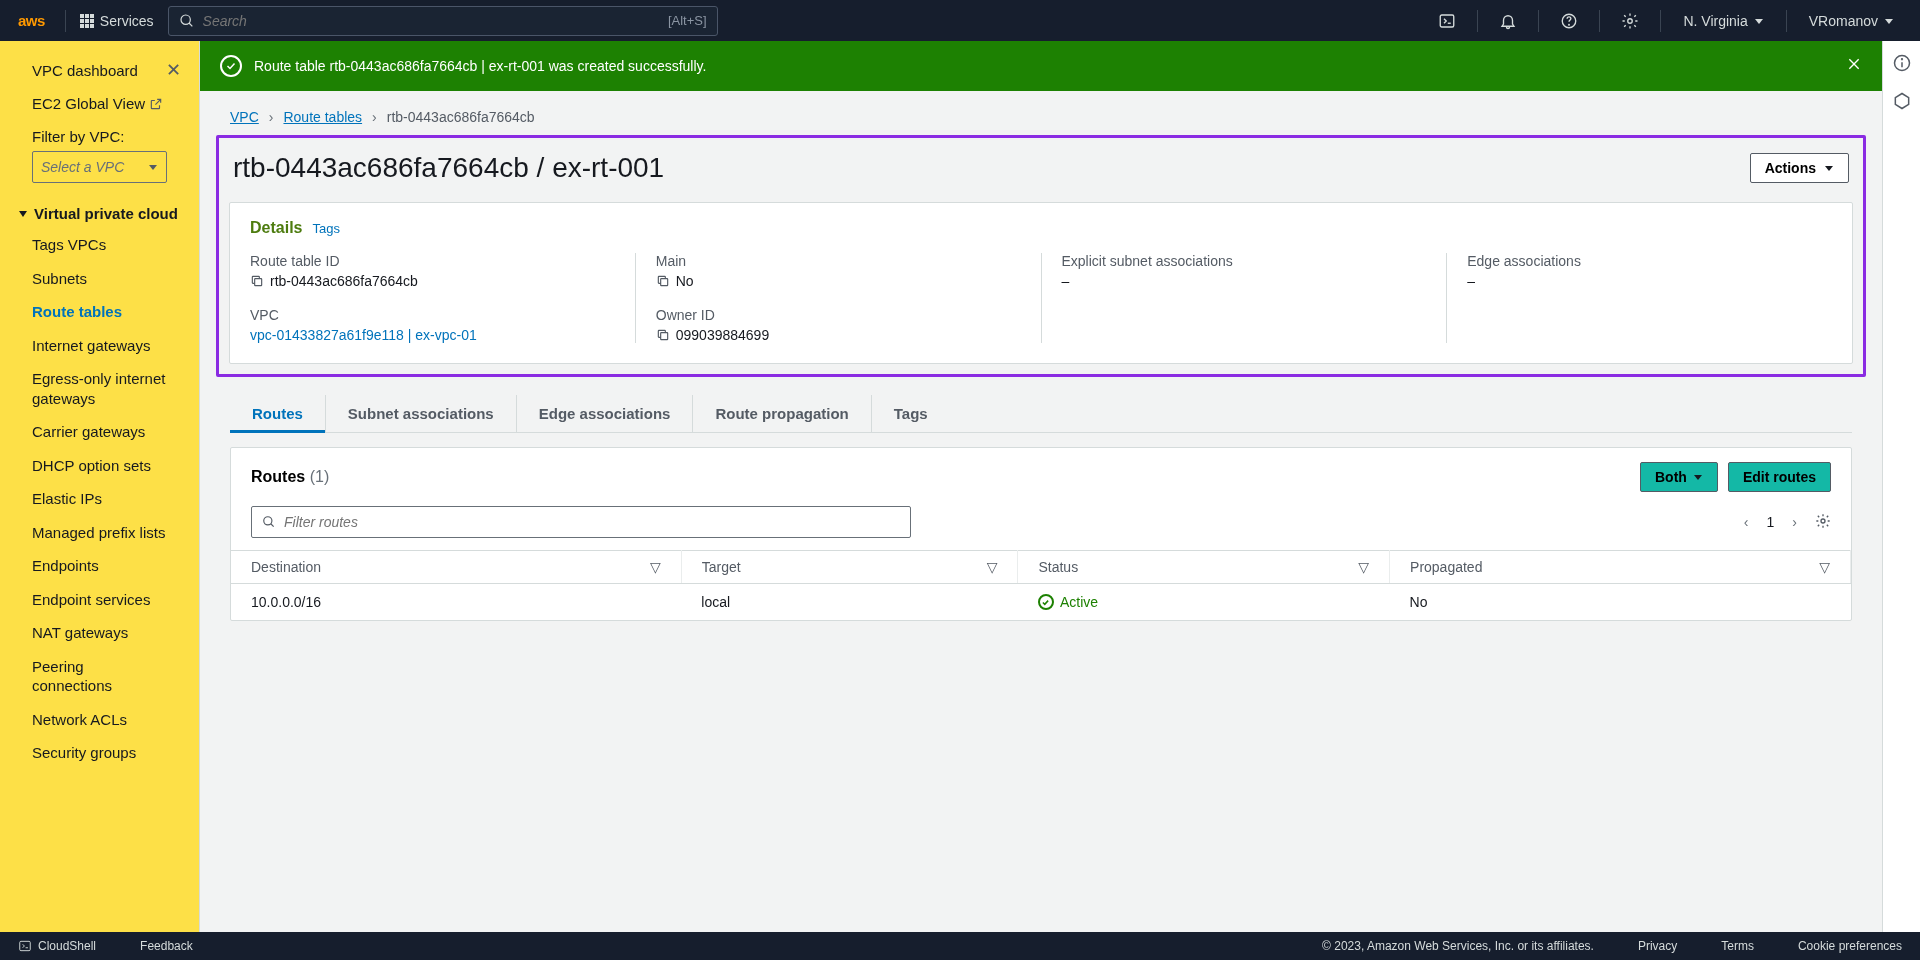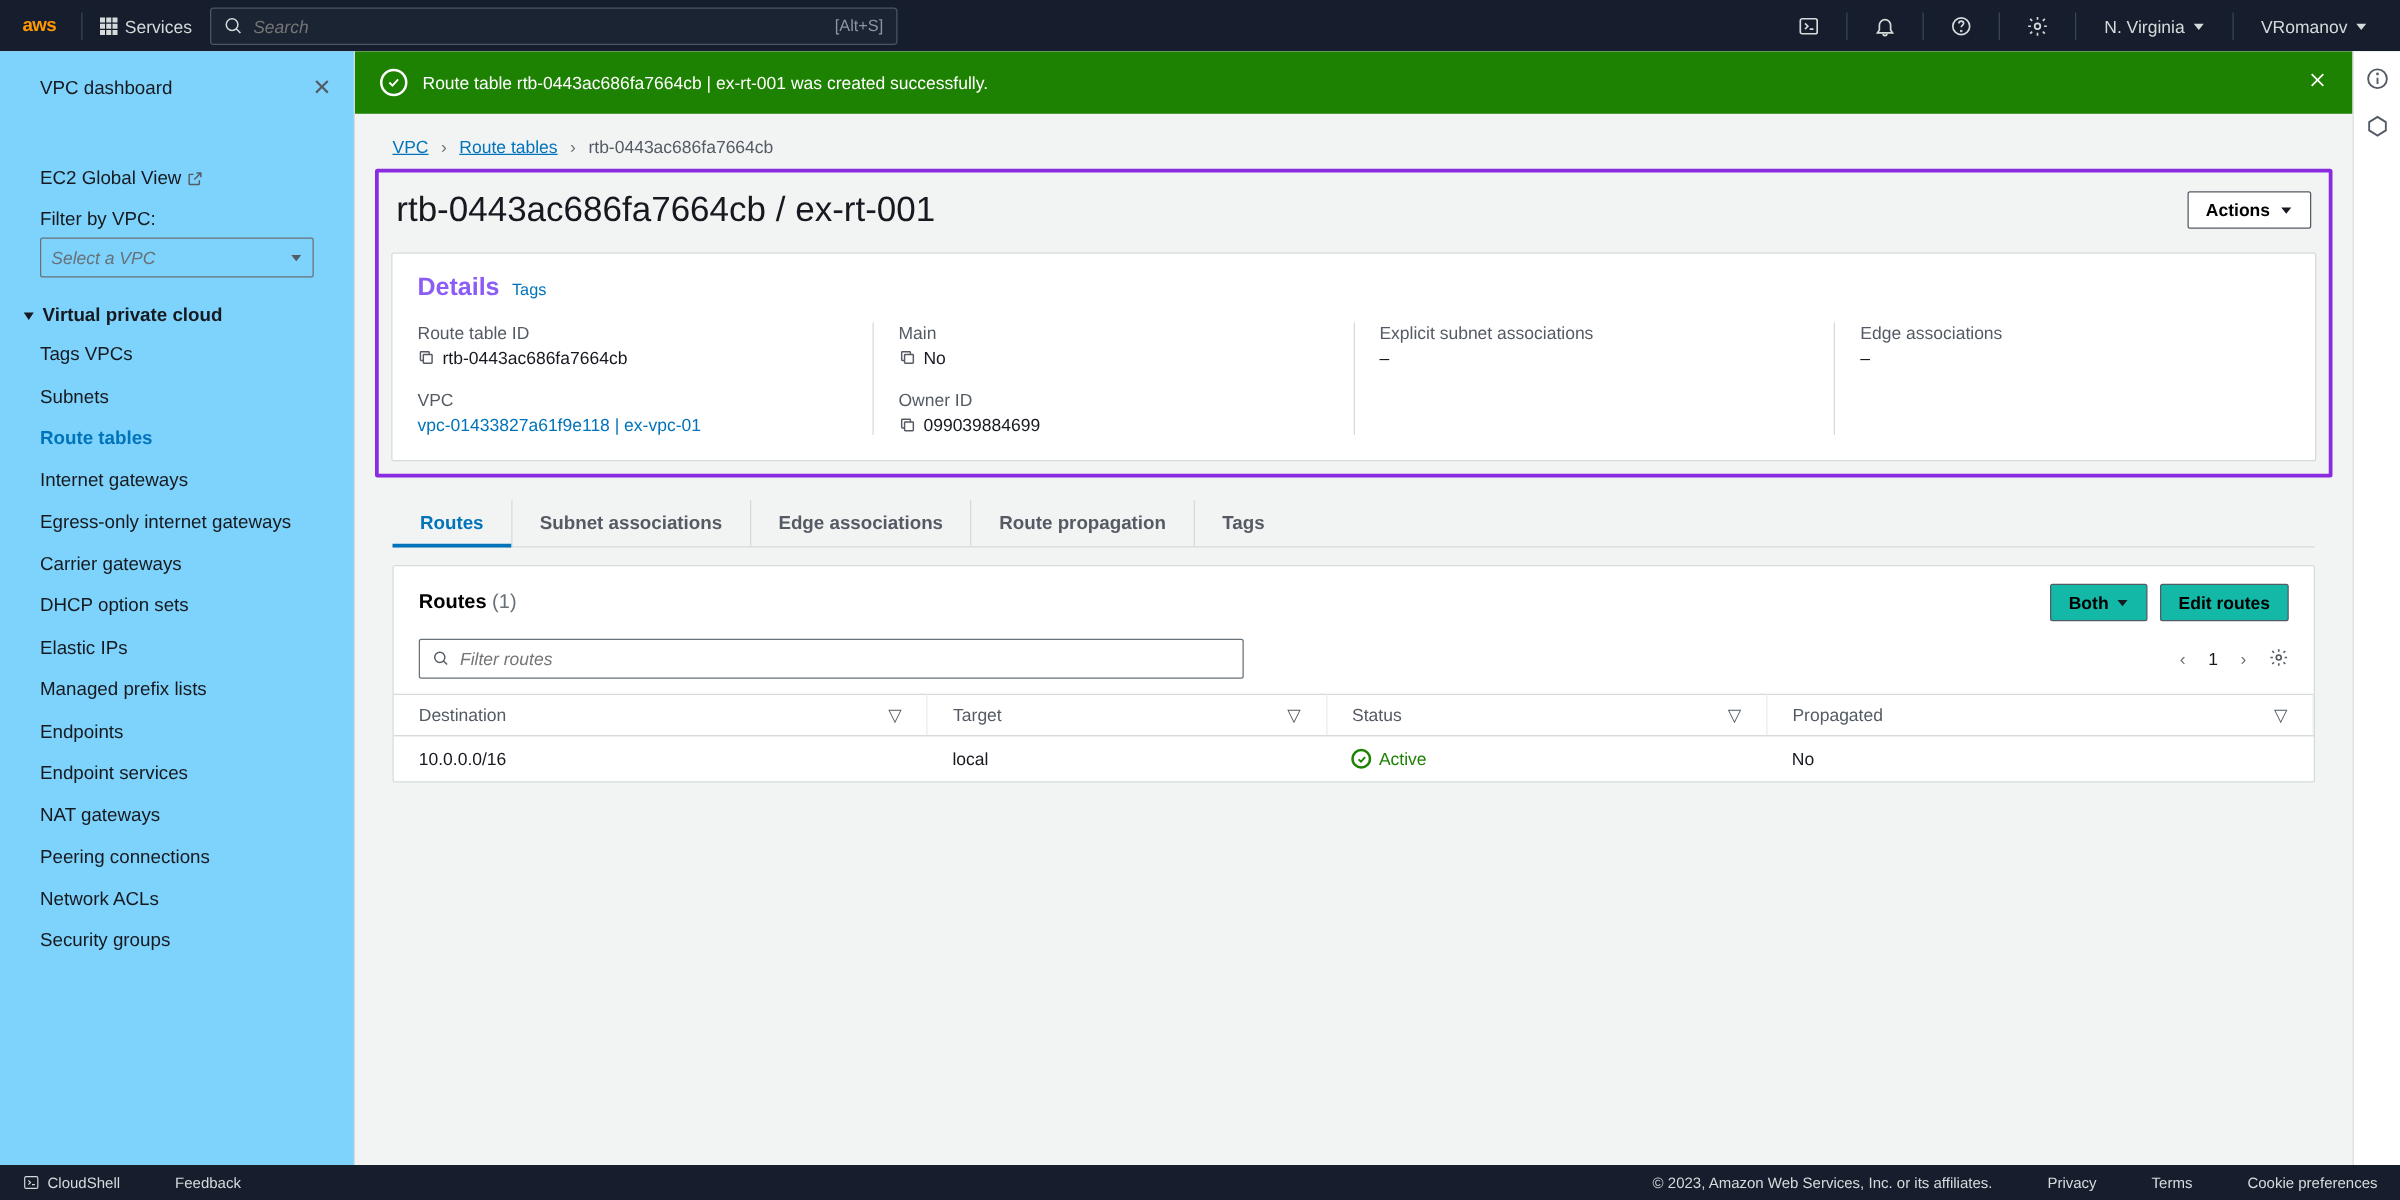--- a/index.html
+++ b/index.html
@@ -15,25 +15,25 @@
 .topnav .search { flex: 0 0 550px; height: 30px; background: #1a2433; border: 1px solid #4a5568; border-radius: 3px; display: flex; align-items: center; padding: 0 10px; gap: 8px; }
 .topnav .search input { flex: 1; background: transparent; border: none; outline: none; color: #d5dbdb; font-size: 14px; font-style: italic; }
 .topnav .search .shortcut { color: #8b95a3; font-size: 13px; }
 .topnav .spacer { flex: 1; }
 .topnav .icon-btn { width: 32px; height: 32px; display: flex; align-items: center; justify-content: center; cursor: pointer; }
 .topnav .region, .topnav .user { display: flex; align-items: center; gap: 6px; font-size: 14px; cursor: pointer; padding: 0 8px; }
 .topnav svg { stroke: #d5dbdb; fill: none; stroke-width: 1.8; }
 
 
 .layout { display: flex; height: calc(100vh - 41px - 28px); }
-.sidebar { width: 284px; background: #7dd3fc; border-right: 1px solid #d5dbdb; overflow-y: auto; padding: 18px 0 18px 0; flex-shrink: 0; }
+.sidebar { width: 200px; background: #fde047; border-right: 1px solid #d5dbdb; overflow-y: auto; padding: 18px 0 18px 0; flex-shrink: 0; }
 .sidebar .row { display: flex; align-items: center; justify-content: space-between; padding: 0 18px 8px 32px; }
 .sidebar .vpc-dash { font-size: 15px; color: #16191f; cursor: pointer; }
 .sidebar .close-x { cursor: pointer; font-size: 18px; color: #545b64; }
-.sidebar .ec2 { padding: 6px 32px; font-size: 15px; color: #16191f; display: flex; gap: 4px; align-items: center; cursor: pointer; margin-top: 39px; }
+.sidebar .ec2 { padding: 6px 32px; font-size: 15px; color: #16191f; display: flex; gap: 4px; align-items: center; cursor: pointer; }
 .sidebar .filter-label { padding: 10px 32px 6px; font-size: 15px; color: #16191f; }
 .sidebar .vpc-select { margin: 0 32px 12px; height: 32px; border: 1px solid #687078; border-radius: 2px; display: flex; align-items: center; justify-content: space-between; padding: 0 8px; font-style: italic; color: #687078; font-size: 14px; cursor: pointer; }
 .sidebar .section-head { display: flex; align-items: center; gap: 6px; padding: 10px 18px 6px; font-size: 15px; font-weight: bold; color: #16191f; cursor: pointer; }
 .sidebar .nav-item { padding: 7px 32px; font-size: 15px; color: #16191f; cursor: pointer; line-height: 1.3; }
 .sidebar .nav-item.active { color: #0073bb; font-weight: bold; }
 
 .main { flex: 1; overflow-y: auto; position: relative; }
 .right-rail { width: 38px; background: #fff; border-left: 1px solid #d5dbdb; display: flex; flex-direction: column; align-items: center; padding-top: 12px; gap: 18px; }
 .right-rail svg { stroke: #545b64; fill: none; stroke-width: 1.8; cursor: pointer; }
 
@@ -50,21 +50,21 @@
 
 
 .highlight-box { margin: 0 16px; border: 3px solid #8a2be2; padding: 8px 10px 10px; border-radius: 2px; }
 .page-head { display: flex; align-items: center; justify-content: space-between; padding: 6px 4px 18px; }
 .page-head h1 { font-size: 28px; font-weight: 400; color: #16191f; }
 .actions-btn { border: 1px solid #545b64; background: #fff; padding: 6px 14px; border-radius: 2px; font-size: 14px; font-weight: bold; display: flex; align-items: center; gap: 8px; cursor: pointer; }
 
 
 .panel { background: #fff; border: 1px solid #d5dbdb; border-radius: 2px; }
 .panel-head { padding: 16px 20px 0px; display: flex; align-items: baseline; gap: 10px; }
-.panel-head h2 { font-size: 20px; font-weight: bold; color: #8b5cf6; }
+.panel-head h2 { font-size: 16px; font-weight: bold; color: #4d7c0f; }
 .panel-head .info { color: #0073bb; font-size: 13px; cursor: pointer; }
 .details-grid { display: flex; padding: 16px 20px 20px; gap: 0; }
 .details-col { flex: 1; border-right: 1px solid #d5dbdb; padding: 0 20px; display: flex; flex-direction: column; gap: 18px; }
 .details-col:first-child { padding-left: 0; }
 .details-col:last-child { border-right: none; padding-right: 0; }
 .detail-item .lbl { font-size: 14px; color: #545b64; margin-bottom: 4px; }
 .detail-item .val { font-size: 14px; color: #16191f; display: flex; align-items: center; gap: 6px; }
 .detail-item .val a { color: #0073bb; cursor: pointer; }
 .copy-icon { width: 14px; height: 14px; cursor: pointer; flex-shrink: 0; }
 

